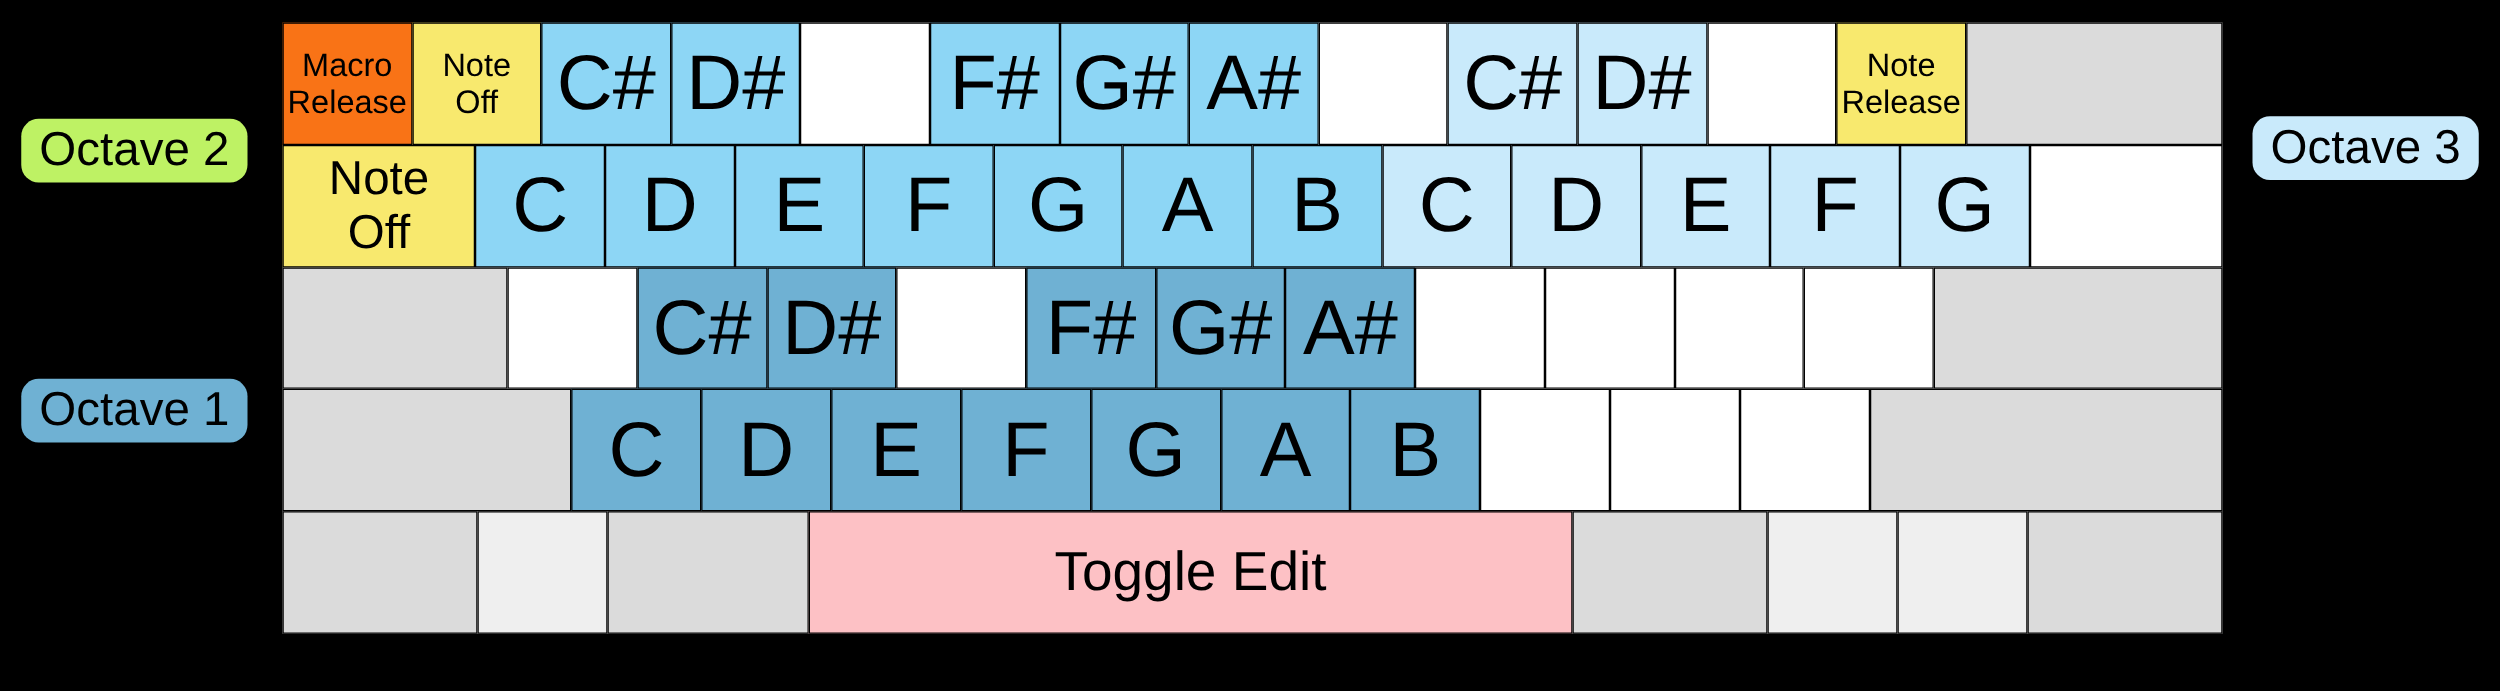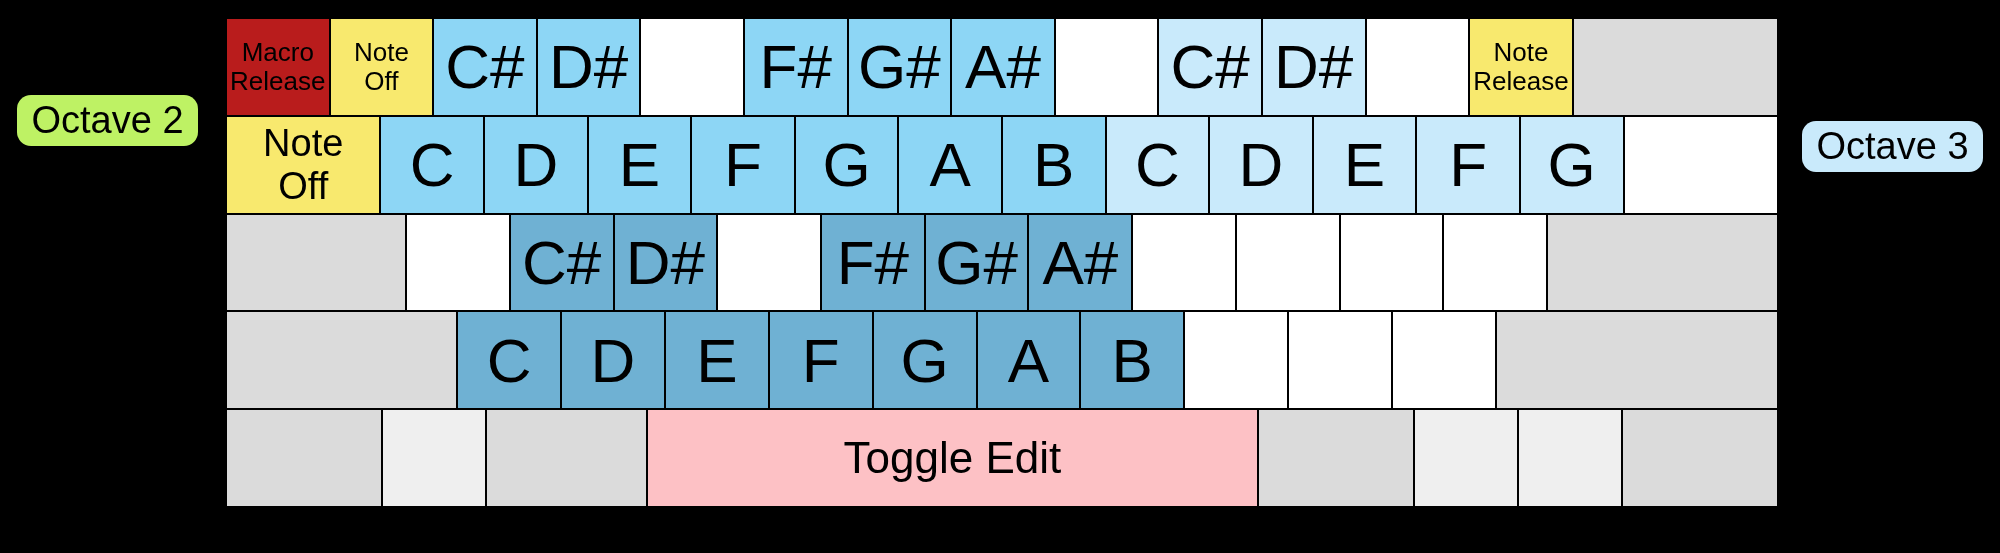--- a/index.html
+++ b/index.html
@@ -52,35 +52,36 @@
     height: 51px;
     border-radius: 14px;
     display: flex;
     align-items: center;
     justify-content: center;
     font-size: 38px;
     box-sizing: border-box;
   }
   .pill-oct2 { left: 17px;   top: 95px;  }
   .pill-oct1 { left: 17px;   top: 303px; }
-  .pill-oct3 { left: 1802px; top: 93px; margin-top: 28px;  }
+  .pill-oct3 { left: 1802px; top: 93px;  }
 </style>
 </head>
 <body>
 
 <div class="stage">
 
   <div class="pill pill-oct2" style="background: #bef264;">Octave 2</div>
 
+  <div class="pill pill-oct1" style="background: rgb(111, 177, 211);">Octave 1</div>
 
   <div class="pill pill-oct3" style="background: rgb(201, 234, 251);">Octave 3</div>
 
   <div class="keyboard">
       <div class="kb-row">
-        <div class="key fs-s" style="flex-grow: 1; background: #b91c1c;">Macro
+        <div class="key fs-s" style="flex-grow: 1; background: #f97316;">Macro
 Release</div>
         <div class="key fs-s" style="flex-grow: 1; background: rgb(248, 233, 110);">Note
 Off</div>
         <div class="key fs-l" style="flex-grow: 1; background: rgb(141, 214, 245);">C#</div>
         <div class="key fs-l" style="flex-grow: 1; background: rgb(141, 214, 245);">D#</div>
         <div class="key fs-l" style="flex-grow: 1; background: rgb(255, 255, 255);"></div>
         <div class="key fs-l" style="flex-grow: 1; background: rgb(141, 214, 245);">F#</div>
         <div class="key fs-l" style="flex-grow: 1; background: rgb(141, 214, 245);">G#</div>
         <div class="key fs-l" style="flex-grow: 1; background: rgb(141, 214, 245);">A#</div>
         <div class="key fs-l" style="flex-grow: 1; background: rgb(255, 255, 255);"></div>

